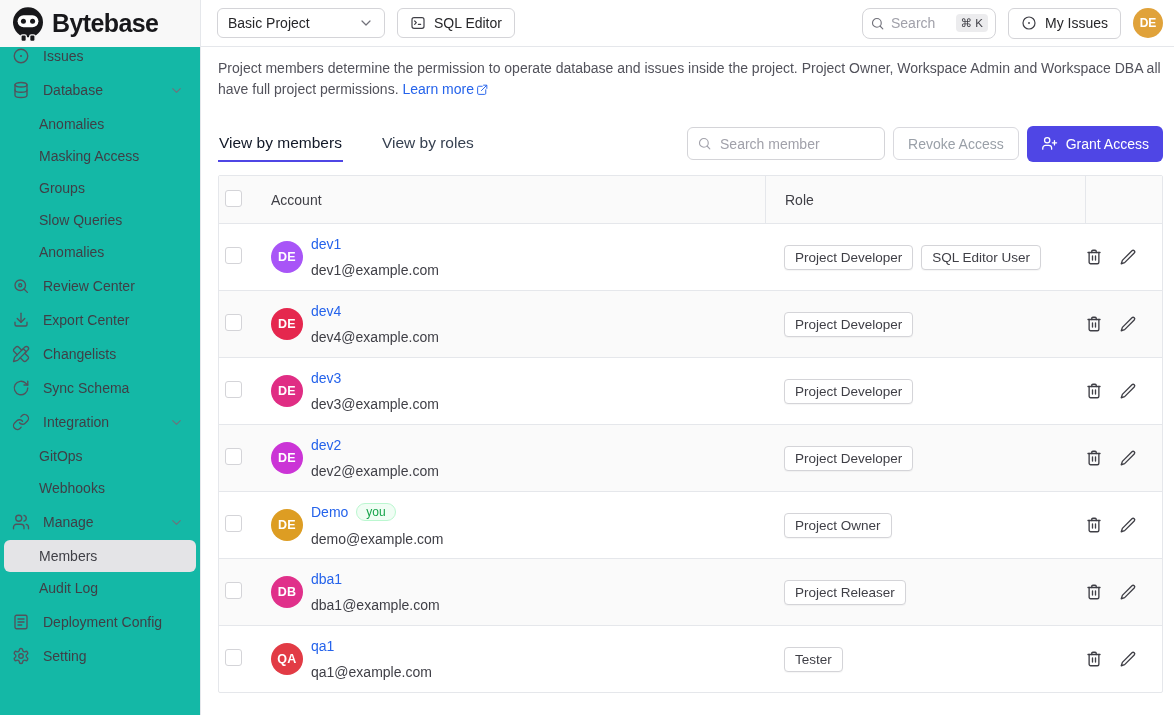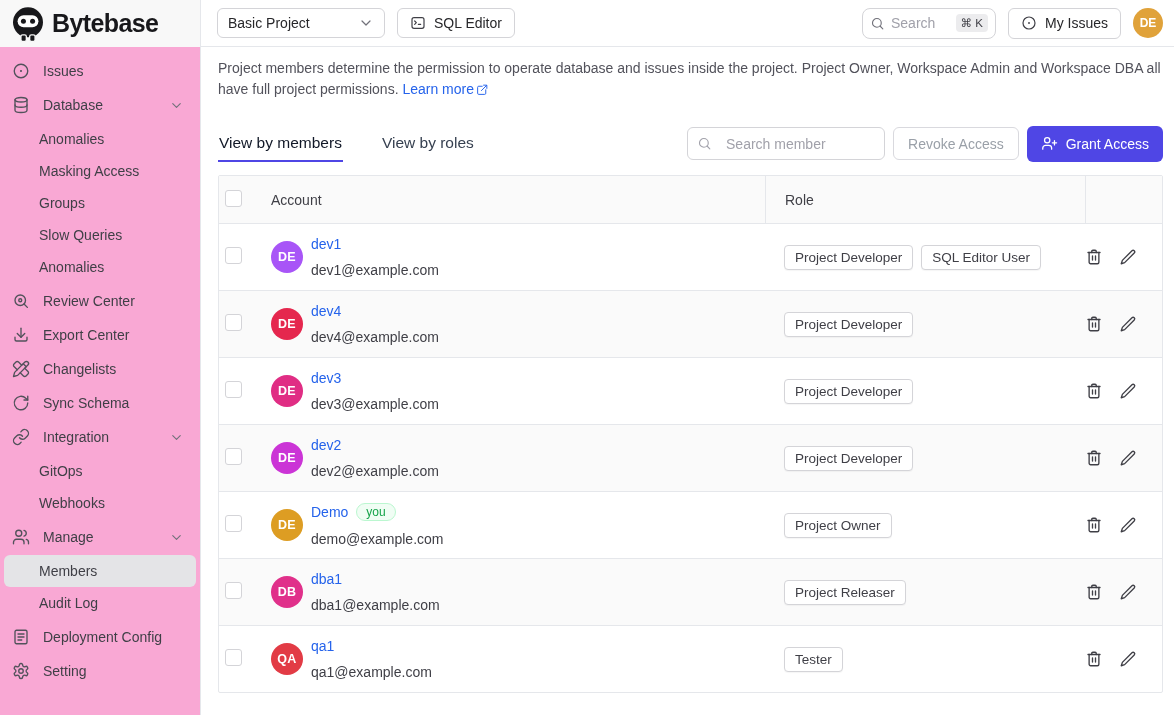--- a/index.html
+++ b/index.html
@@ -23,21 +23,21 @@
     display:flex; align-items:center; gap:6px; padding:0 7px; color:#a1a1aa; }
   .searchbox .ph { flex:1; font-size:14px; color:#a1a1aa; }
   .kbd { background:#ececee; color:#3f3f46; font-size:11.5px; border-radius:4px; padding:2px 5px; white-space:nowrap; }
   .avatar-top { width:30px; height:30px; border-radius:50%; color:#fff; font-size:12px; font-weight:700;
     display:flex; align-items:center; justify-content:center; cursor:pointer; }
 
   .icon { display:inline-flex; align-items:center; justify-content:center; }
   .icon svg { display:block; }
 
   
-  .sidebar { position:fixed; top:45px; left:0; bottom:0; width:201px; background:#f9a8d4;
+  .sidebar { position:fixed; top:30px; left:0; bottom:0; width:201px; background:#14b8a6;
     border-right:1px solid #e5e7eb; padding-top:8px; overflow:hidden; }
   .side-item { height:32px; margin:2px 4px; display:flex; align-items:center; gap:13px;
     padding:0 12px 0 8px; border-radius:6px; color:#3f3f46; cursor:pointer; }
   .side-item .s-icon { color:#52525b; width:18px; }
   .side-item .s-label { flex:1; font-size:14px; }
   .side-item .s-chevron { color:#71717a; }
   .side-sub { height:32px; margin:0 4px; display:flex; align-items:center; padding-left:35px;
     border-radius:6px; color:#3f3f46; cursor:pointer; font-size:14px; }
   .side-sub.active { background:#e4e4e7; }
 
@@ -47,21 +47,21 @@
   .desc a { color:#2563eb; text-decoration:none; }
   .ext-icon { color:#2563eb; margin-left:2px; vertical-align:-2px; }
 
   .controls-row { margin-top:25px; display:flex; align-items:center; height:37px; }
   .tabs { display:flex; gap:38px; align-self:stretch; }
   .tab { font-size:15.5px; font-weight:500; color:#374151; display:flex; align-items:center;
     border-bottom:2px solid transparent; padding:0 1px; cursor:pointer; }
   .tab.active { color:#111827; border-bottom-color:#4f46e5; }
   .toolbar { margin-left:auto; display:flex; align-items:center; gap:8px; }
   .member-search { width:198px; height:33px; border:1px solid #d4d4d8; border-radius:6px; background:#fff;
-    display:flex; align-items:center; gap:14px; padding:0 9px; color:#a1a1aa; }
+    display:flex; align-items:center; gap:8px; padding:0 9px; color:#a1a1aa; }
   .btn-revoke { height:33px; border:1px solid #d9d9de; border-radius:6px; background:#fff;
     padding:0 14px; color:#9aa0a8; font-size:14px; display:flex; align-items:center; cursor:default; }
   .btn-grant { height:36px; border:none; border-radius:6px; background:#4f46e5; color:#fff;
     padding:0 14px; font-size:14px; display:flex; align-items:center; gap:8px; cursor:pointer;justify-content:flex-end; }
 
   
   .table { margin-top:13px; border:1px solid #e5e7eb; border-radius:2px; background:#fff; }
   .thead, .trow { display:grid; grid-template-columns:52px 494px 320px 1fr; align-items:center; }
   .thead { height:47px; background:#fafafa; font-weight:500; color:#3f3f46; }
   .th-sep { border-left:1px solid #e5e7eb; height:100%; display:flex; align-items:center; }

